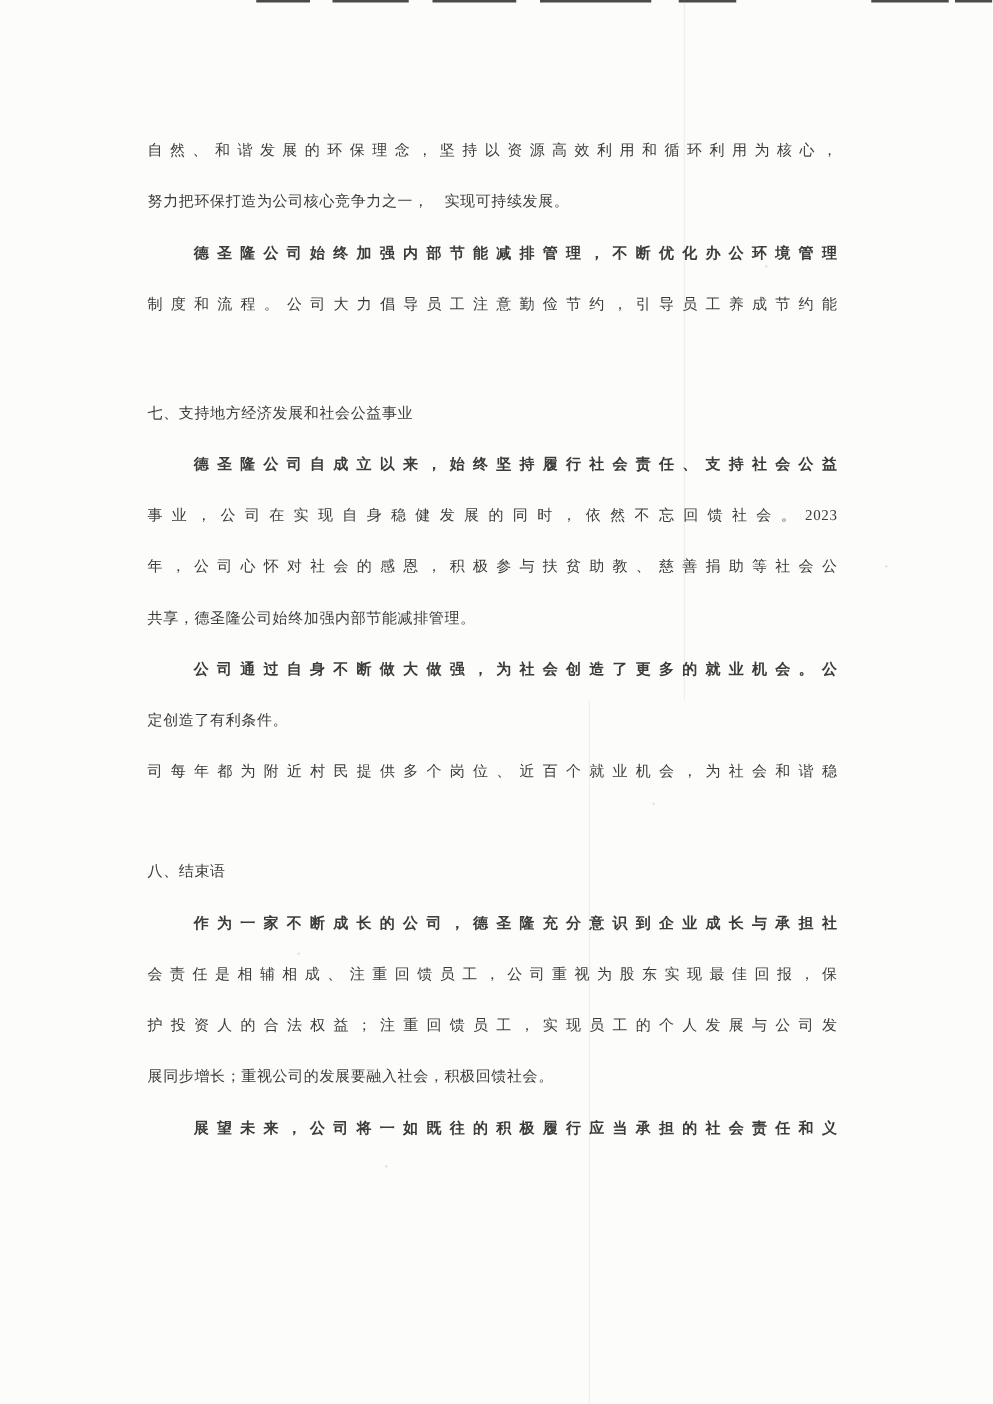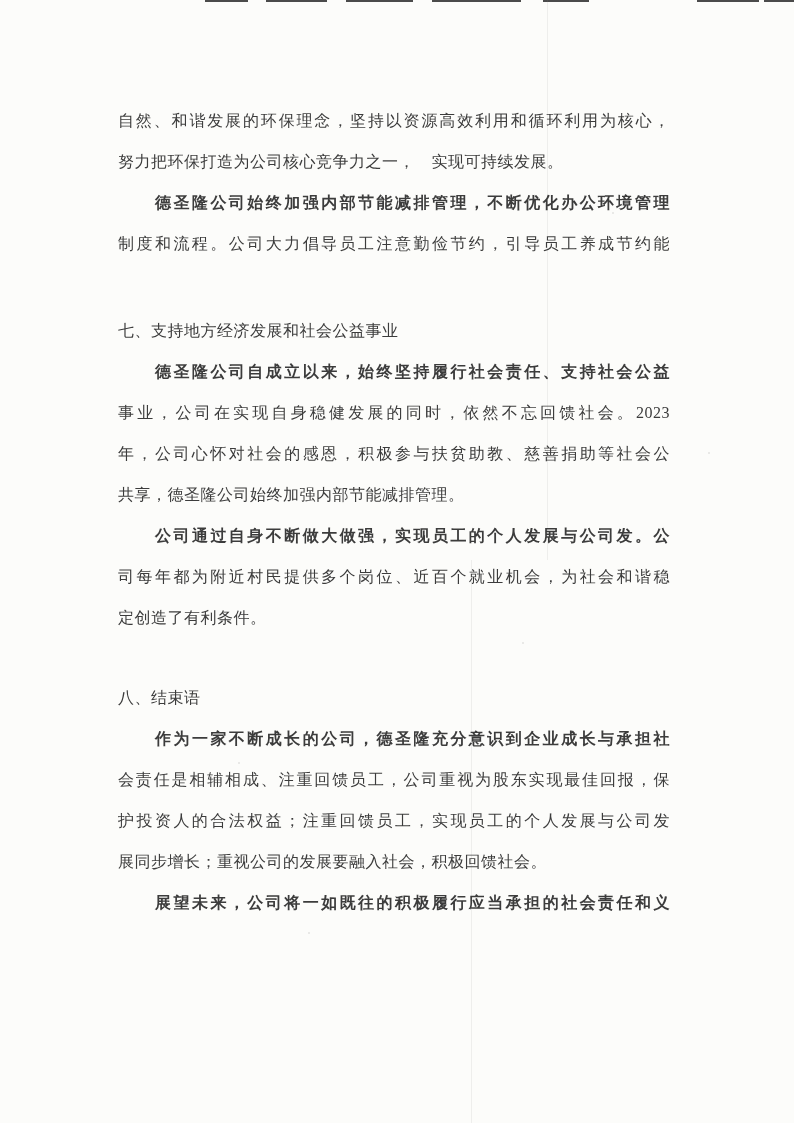--- a/index.html
+++ b/index.html
@@ -15,21 +15,21 @@
     overflow:hidden;
     color:#3c3c3c;
   }
   .textblock{
     position:absolute;
     left:118px;
     top:100px;
     width:552px;
   }
   .ln{
-    font-size:16px;
+    font-size:12px;
     line-height:41px;
     height:41px;
     letter-spacing:0.5px;
     text-align:left;
   }
   .fill{
     text-align:justify;
     text-align-last:justify;
   }
   .ind{
@@ -79,23 +79,23 @@
     <div class="ln">努力把环保打造为公司核心竞争力之一，　实现可持续发展。</div>
     <div class="ln fill ind">德圣隆公司始终加强内部节能减排管理，不断优化办公环境管理</div>
     <div class="ln fill">制度和流程。公司大力倡导员工注意勤俭节约，引导员工养成节约能</div>
 
     <div class="ln heading">七、支持地方经济发展和社会公益事业</div>
 
     <div class="ln fill ind">德圣隆公司自成立以来，始终坚持履行社会责任、支持社会公益</div>
     <div class="ln fill">事业，公司在实现自身稳健发展的同时，依然不忘回馈社会。2023</div>
     <div class="ln fill">年，公司心怀对社会的感恩，积极参与扶贫助教、慈善捐助等社会公</div>
     <div class="ln">共享，德圣隆公司始终加强内部节能减排管理。</div>
-    <div class="ln fill ind">公司通过自身不断做大做强，实现员工的个人发展与公司发。公</div>
+    <div class="ln fill ind">公司通过自身不断做大做强，为社会创造了更多的就业机会。公</div>
+    <div class="ln">定创造了有利条件。</div>
     <div class="ln fill">司每年都为附近村民提供多个岗位、近百个就业机会，为社会和谐稳</div>
-    <div class="ln">定创造了有利条件。</div>
 
     <div class="ln heading heading2">八、结束语</div>
 
     <div class="ln fill ind">作为一家不断成长的公司，德圣隆充分意识到企业成长与承担社</div>
     <div class="ln fill">会责任是相辅相成、注重回馈员工，公司重视为股东实现最佳回报，保</div>
     <div class="ln fill">护投资人的合法权益；注重回馈员工，实现员工的个人发展与公司发</div>
     <div class="ln">展同步增长；重视公司的发展要融入社会，积极回馈社会。</div>
     <div class="ln fill ind">展望未来，公司将一如既往的积极履行应当承担的社会责任和义</div>
   </div>
 

